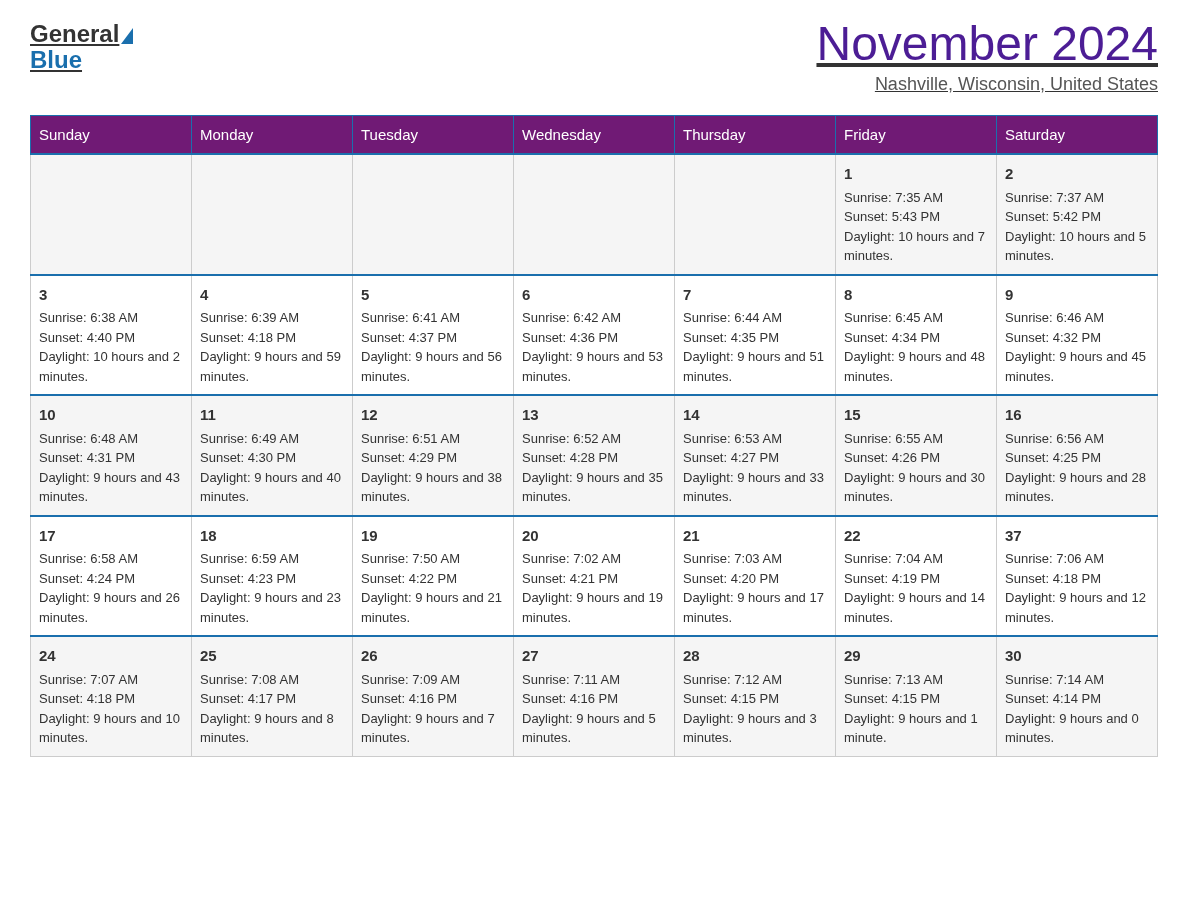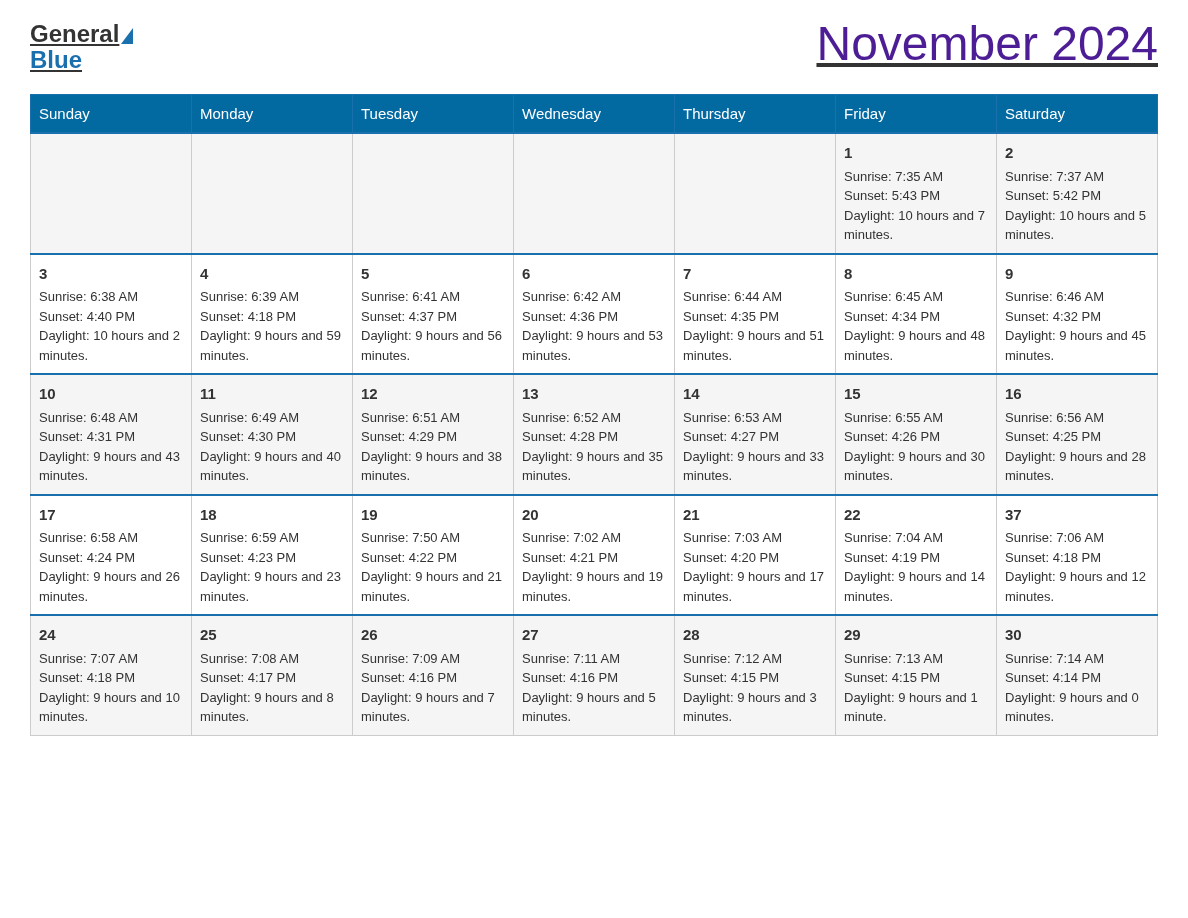--- a/index.html
+++ b/index.html
@@ -34,21 +34,21 @@
       font-size: 18px;
       color: #555;
       margin-top: 6px;
     }
     .calendar {
       width: 100%;
       border-collapse: collapse;
       font-size: 13px;
     }
     .calendar th {
-      background-color: #0369a1;
+      background-color: #701a75;
       color: #fff;
       padding: 10px 8px;
       text-align: left;
       font-weight: normal;
       font-size: 15px;
       border: 1px solid #1a6fad;
     }
     .calendar td {
       vertical-align: top;
       padding: 8px;
@@ -87,20 +87,21 @@
 <div class="header">
   <div class="logo">
     <div class="logo-line1">
       <span style="font-size:24px;font-weight:bold;color:#333;">General</span>
       <span style="display:inline-block;width:0;height:0;border-left:12px solid transparent;border-bottom:16px solid #1a6fad;margin-left:2px;position:relative;top:2px;"></span>
     </div>
     <span style="font-size:24px;font-weight:bold;color:#1a6fad;margin-top:-2px;">Blue</span>
   </div>
   <div class="title-block">
     <div class="month-title">November 2024</div>
+    <div class="location-title">Nashville, Wisconsin, United States</div>
   </div>
 </div>
 
 <table class="calendar">
   <thead>
     <tr>
       <th>Sunday</th>
       <th>Monday</th>
       <th>Tuesday</th>
       <th>Wednesday</th>

